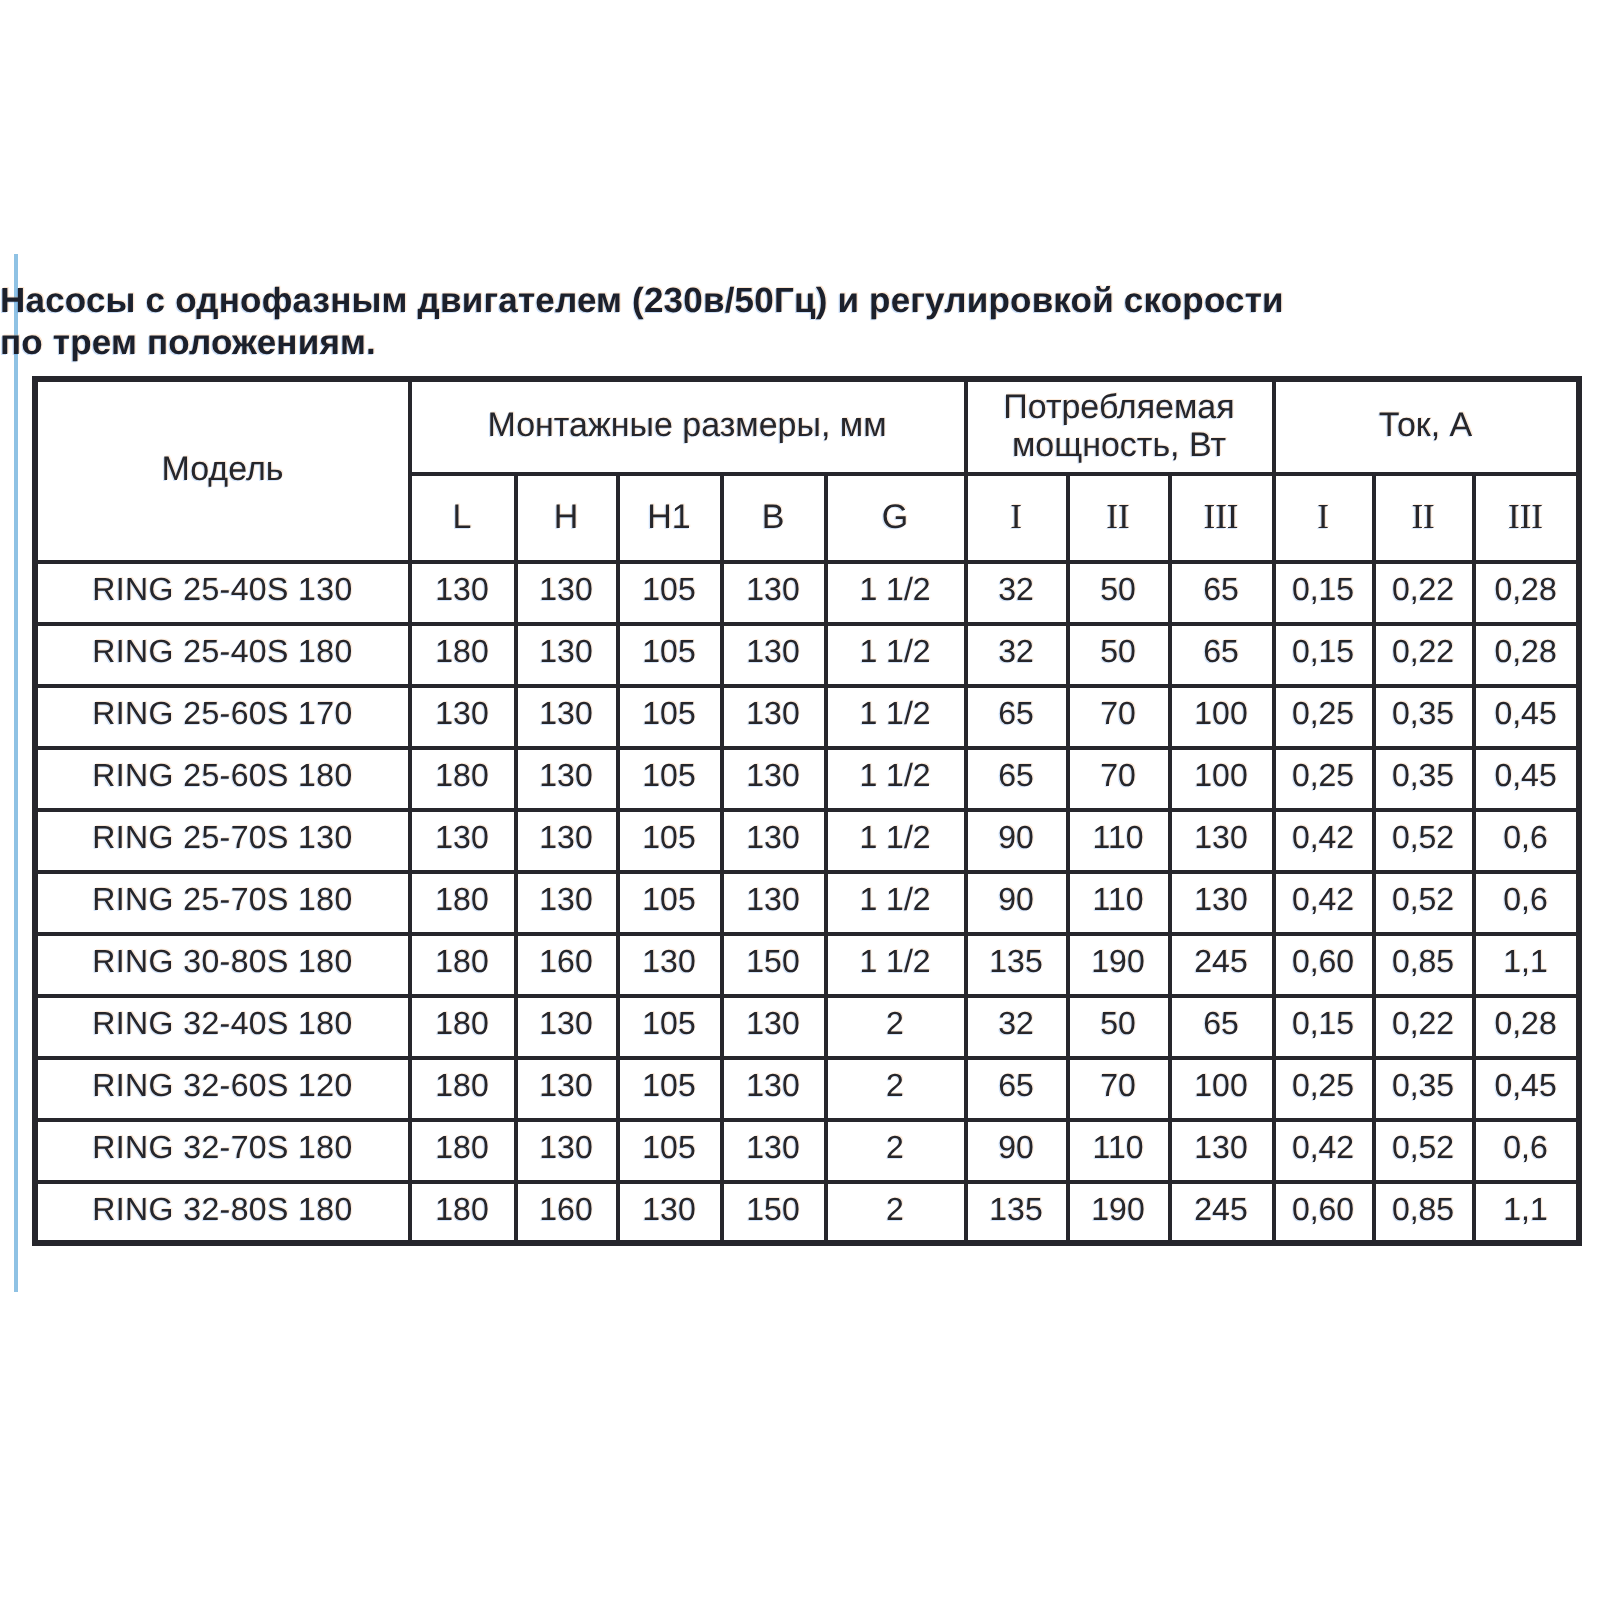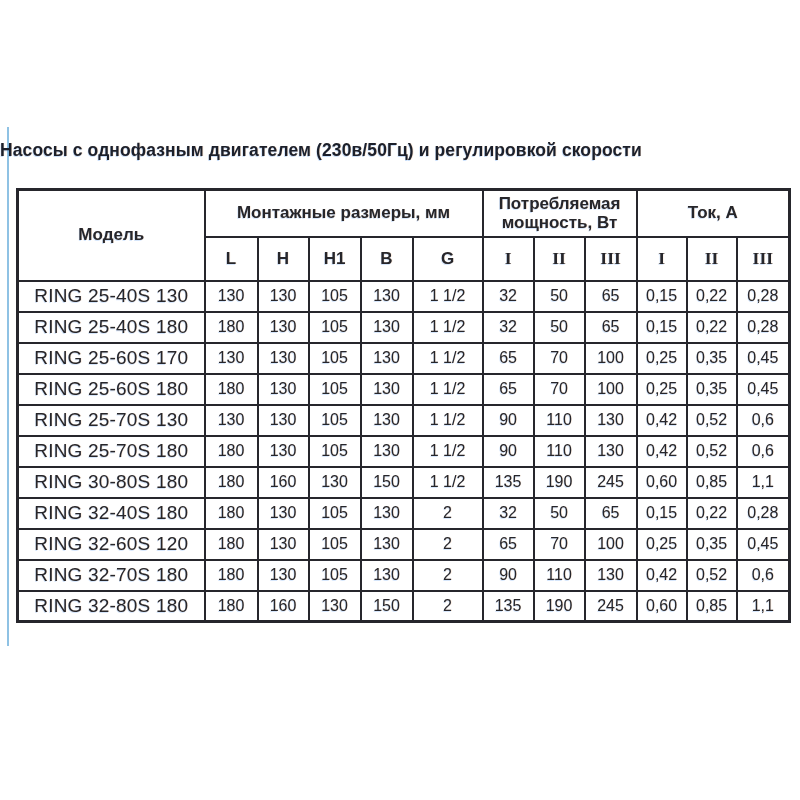--- a/index.html
+++ b/index.html
@@ -32,34 +32,34 @@
   }
   th,td{
     border:2px solid var(--border);
     text-align:center;vertical-align:middle;padding:0;
     color:var(--text);
     text-shadow:0.6px -0.5px 0 rgba(240,130,30,0.16), -0.6px 0.6px 0 rgba(70,140,235,0.22);
   }
   thead tr.group-row{height:47px;}
   thead tr.sub-row{height:44px;}
   tbody tr{height:31px;}
-  th{font-weight:bold;font-size:17px;}
+  th{font-weight:normal;font-size:17px;}
   th.model-th{font-size:17px;}
   th.group-power{line-height:19px;padding:0 6px;margin-left:48px;}
   th.roman{font-family:"Liberation Serif","DejaVu Serif",serif;font-size:17.5px;}
   td{font-size:16px;}
-  td.model{font-size:19px;letter-spacing:0.2px;}
+  td.model{font-size:16px;letter-spacing:0.2px;}
 </style>
 </head>
 <body>
 
 <div class="page">
   <div class="accent-line"></div>
 
-  <h1 class="title"><span>Насосы с однофазным двигателем (230в/50Гц) и регулировкой скорости</span><br></h1>
+  <h1 class="title"><span>Насосы с однофазным двигателем (230в/50Гц) и регулировкой скорости</span><br><span>по трем положениям.</span></h1>
 
   <table class="spec">
     <colgroup>
       <col style="width:187px">
         <col style="width:53px">
         <col style="width:51px">
       <col style="width:52px">
         <col style="width:52px">
         <col style="width:70px">
       <col style="width:51px">

